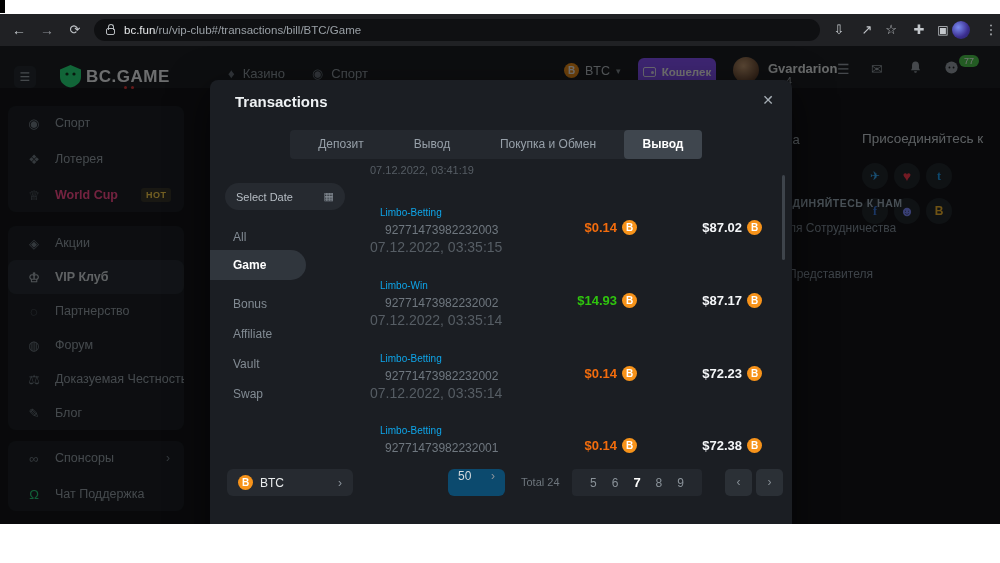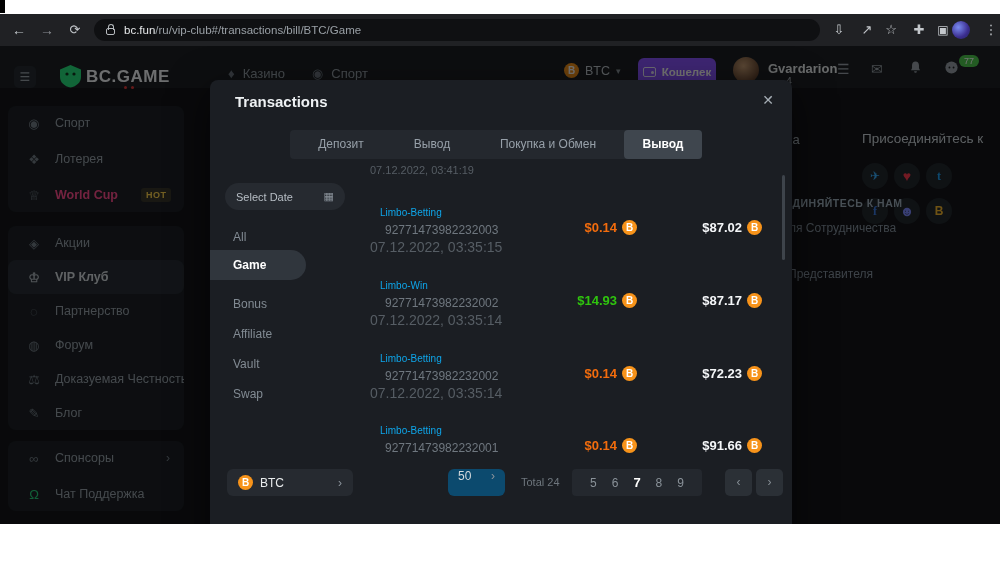--- a/index.html
+++ b/index.html
@@ -355,21 +355,21 @@
             </span>
         </div>
         <div class="txnrow r4">
           <span class="tname">Limbo-Betting</span>
           <span class="tid">92771473982232001</span>
           <span class="amt tchange neg">
               <span>$0.14</span>
               <span class="coin">B</span>
             </span>
           <span class="amt tbal">
-              <span>$91.66</span>
+              <span>$72.38</span>
               <span class="coin">B</span>
             </span>
         </div>
       </div>
       <span class="thumb"></span>
 
       <div class="btcbox">
         <span class="coin">B</span>
         <span class="lbl">BTC</span>
         <span class="chev">›</span>

